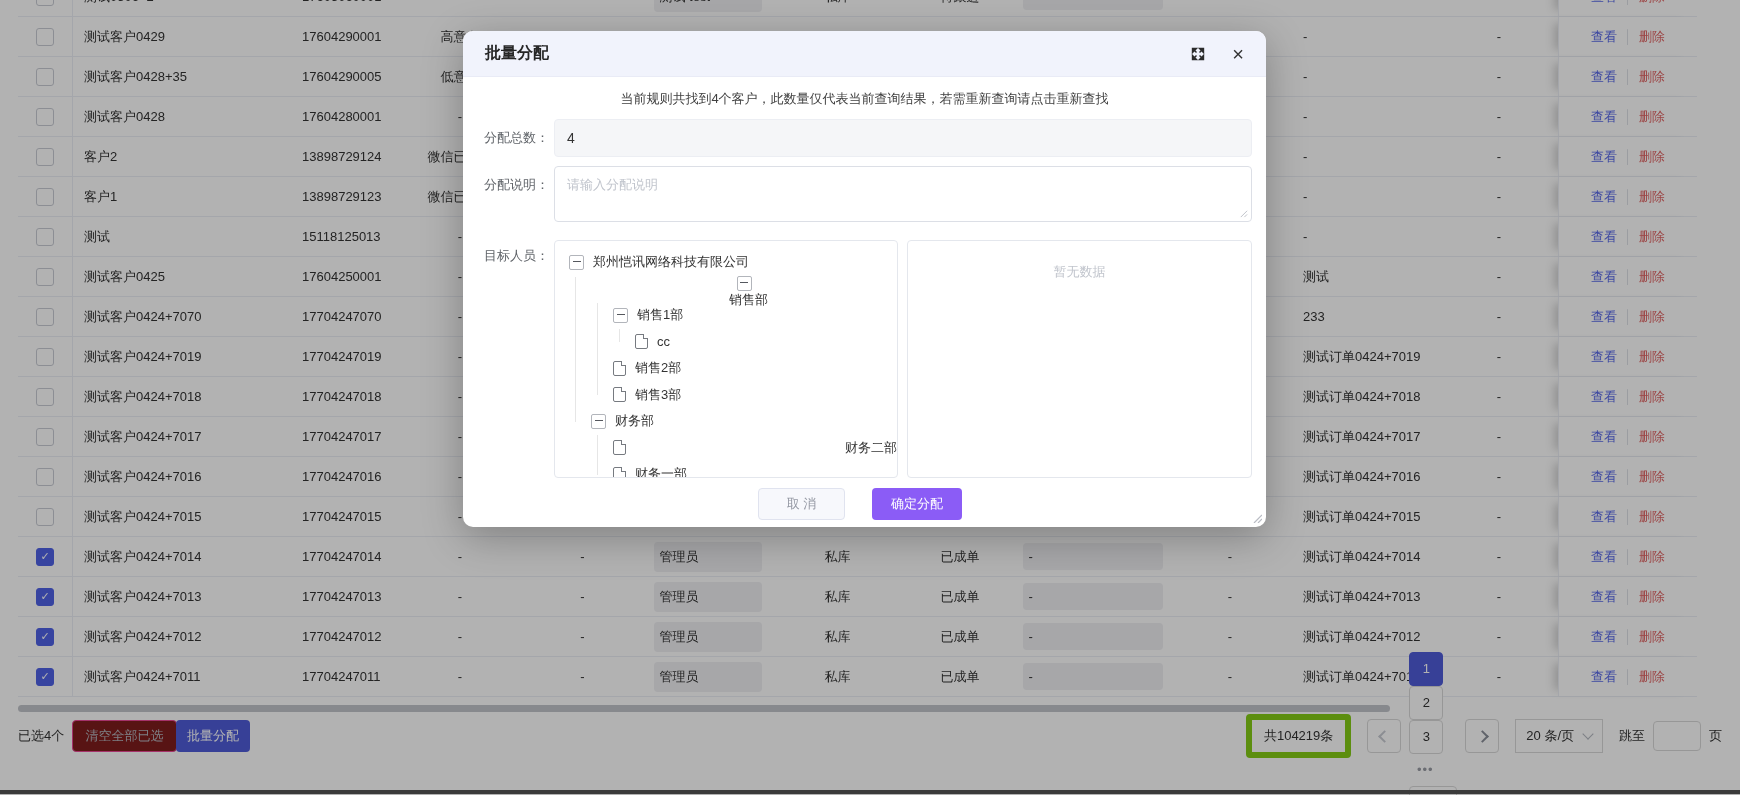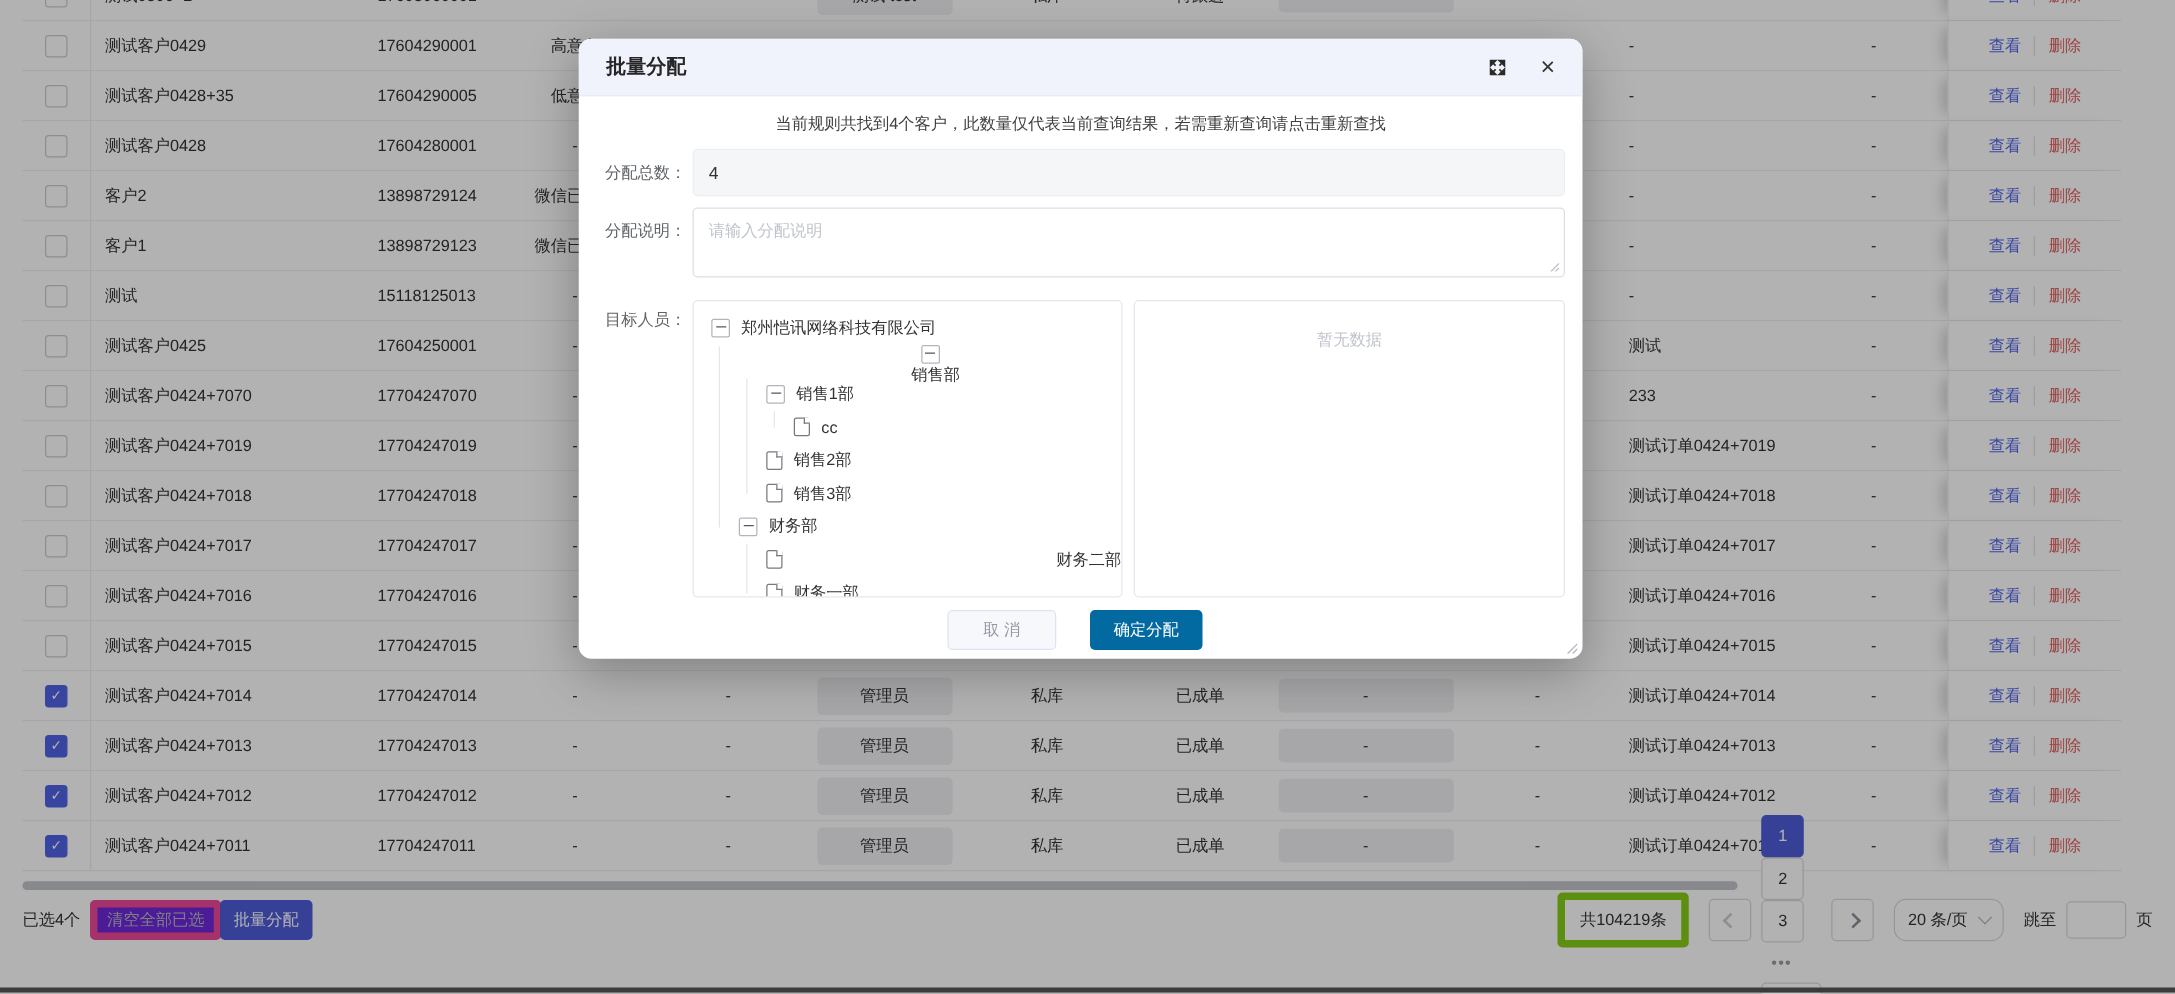--- a/index.html
+++ b/index.html
@@ -22,47 +22,47 @@
   .c7{width:120px;}
   .c8{width:145px;}
   .c9{width:130px;}
   .c10{width:145px;padding-left:8px;}
   .c11{width:118px;}
   .c12{width:139px;background:#fff;border-left:1px solid #ebeef5;
        box-shadow:-10px 0 10px -6px rgba(0,0,0,0.18);justify-content:center;}
   .cb{width:16px;height:16px;border:1px solid #c9ccd4;border-radius:3px;background:#fff;
       display:flex;align-items:center;justify-content:center;font-size:11px;color:#fff;}
   .cb.checked{background:#5062e6;border-color:#5062e6;}
-  .tag{display:inline-block;min-width:96px;padding:6px 6px;background:#efeff2;border-radius:4px;text-align:center;}
+  .tag{display:inline-block;min-width:96px;padding:6px 6px;background:#efeff2;border-radius:4px;text-align:left;}
   .tagw{min-width:128px;}
   .lnk{color:#5868e8;cursor:pointer;}
   .del{color:#e06060;cursor:pointer;}
   .bar{color:#dcdfe6;margin:0 7px;}
 
   .hscrollbar{position:absolute;left:18px;top:705px;width:1372px;height:7px;border-radius:4px;background:#c2c4ca;}
 
   
   .footer{position:absolute;left:0;top:719px;width:1740px;height:34px;}
   .sel{position:absolute;left:18px;line-height:34px;color:#333;}
-  .btn-clear{position:absolute;left:72px;top:1px;width:105px;height:32px;border:6px solid #ec4899;
-             border-radius:4px;background:#6d28d9;color:#b4b7bf;font-size:13px;font-family:inherit;}
+  .btn-clear{position:absolute;left:72px;top:1px;width:105px;height:32px;border:1px solid #ec4899;
+             border-radius:4px;background:#7f1d1d;color:#b4b7bf;font-size:13px;font-family:inherit;}
   .btn-batch{position:absolute;left:176px;top:1px;width:74px;height:32px;border:none;
              border-radius:4px;background:#4f5cd9;color:#fff;font-size:13px;font-family:inherit;}
   .pager{position:absolute;right:12px;top:1px;height:32px;display:flex;align-items:center;}
   .total{height:32px;line-height:32px;padding:0 12px;border:6px solid #84cc16;border-radius:4px;background:#fff;margin-right:16px;}
   .pgbtn{width:32px;height:32px;line-height:32px;text-align:center;border:1px solid #d9d9d9;border-radius:4px;
          background:#fff;margin-right:8px;display:flex;align-items:center;justify-content:center;color:#333;}
   .pgbtn.wide{width:46px;}
   .pgbtn.active{background:#4f5cd9;border-color:#4f5cd9;color:#fff;}
   .pgbtn.dots{border:none;background:transparent;color:#9a9da5;letter-spacing:1px;}
   .chev{display:inline-block;width:7px;height:7px;border-right:2px solid #8a8f99;border-bottom:2px solid #8a8f99;}
   .chev-l{transform:rotate(135deg);border-color:#c8cbd2;}
   .chev-r{transform:rotate(-45deg);}
   .chev-d{transform:rotate(45deg);border-width:1.5px;border-color:#b4b7bf;margin-left:10px;margin-top:-4px;}
-  .psel{height:32px;border:1px solid #d9d9d9;border-radius:10px;background:#fff;display:flex;align-items:center;
+  .psel{height:32px;border:1px solid #d9d9d9;border-radius:0;background:#fff;display:flex;align-items:center;
         padding:0 10px;margin:0 10px 0 8px;}
   .jump{line-height:32px;margin:0 6px;}
   .jumpin{width:48px;height:30px;border:1px solid #d9d9d9;border-radius:4px;background:#fff;margin:0 2px;
           box-sizing:border-box;font-family:inherit;}
   .bottomline{position:absolute;left:0;bottom:1px;width:1740px;height:4px;background:#555;}
 
   
   .overlay{position:absolute;left:0;top:0;width:1740px;height:795px;background:rgba(0,0,0,0.30);z-index:10;}
   .modal{position:absolute;left:463px;top:31px;width:803px;height:496px;background:#fff;border-radius:10px;
          box-shadow:0 10px 40px rgba(0,0,0,0.28);z-index:20;overflow:hidden;}
@@ -92,21 +92,21 @@
   .leafico::before{content:'';position:absolute;top:-1px;right:-1px;width:4px;height:4px;background:#fff;
                    border-left:1px solid #767a80;border-bottom:1px solid #767a80;}
   .guide{position:absolute;width:1px;background:#e6e6e6;}
   .g1{left:20px;top:36px;height:145px;}
   .g2{left:42px;top:62px;height:92px;}
   .g3{left:64px;top:88px;height:13px;}
   .g4{left:42px;top:194px;height:40px;}
   .btn-cancel{position:absolute;left:295px;top:457px;width:87px;height:32px;border:1px solid #e0e3ef;
               border-radius:4px;background:#f7f8fc;color:#9498a3;font-size:13px;font-family:inherit;}
   .btn-confirm{position:absolute;left:409px;top:457px;width:90px;height:32px;border:none;border-radius:4px;
-               background:#0369a1;color:#fff;font-size:13px;font-family:inherit;}
+               background:#8b5cf6;color:#fff;font-size:13px;font-family:inherit;}
   .rsz{position:absolute;right:4px;bottom:4px;}
   .rsz-ta{position:absolute;right:3px;bottom:3px;}
 </style>
 </head>
 <body>
 
 <div class="page">
 
   <div class="rows" id="rows">
       <div class="row">

